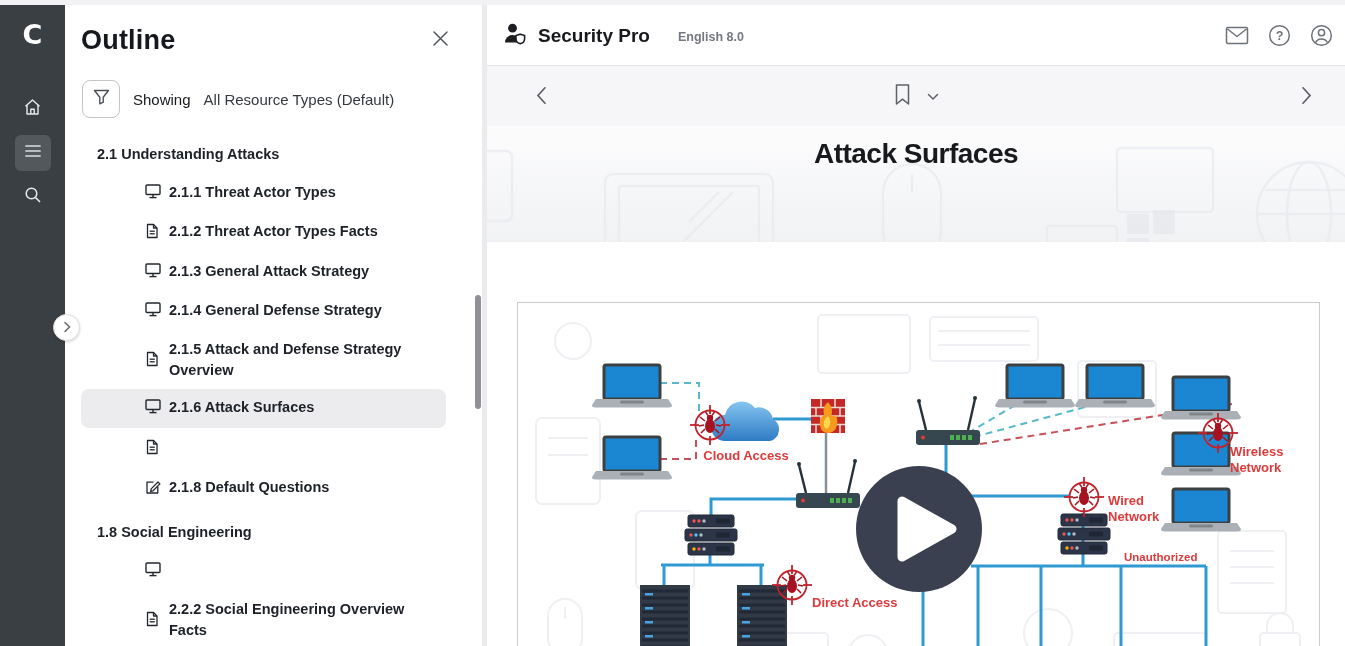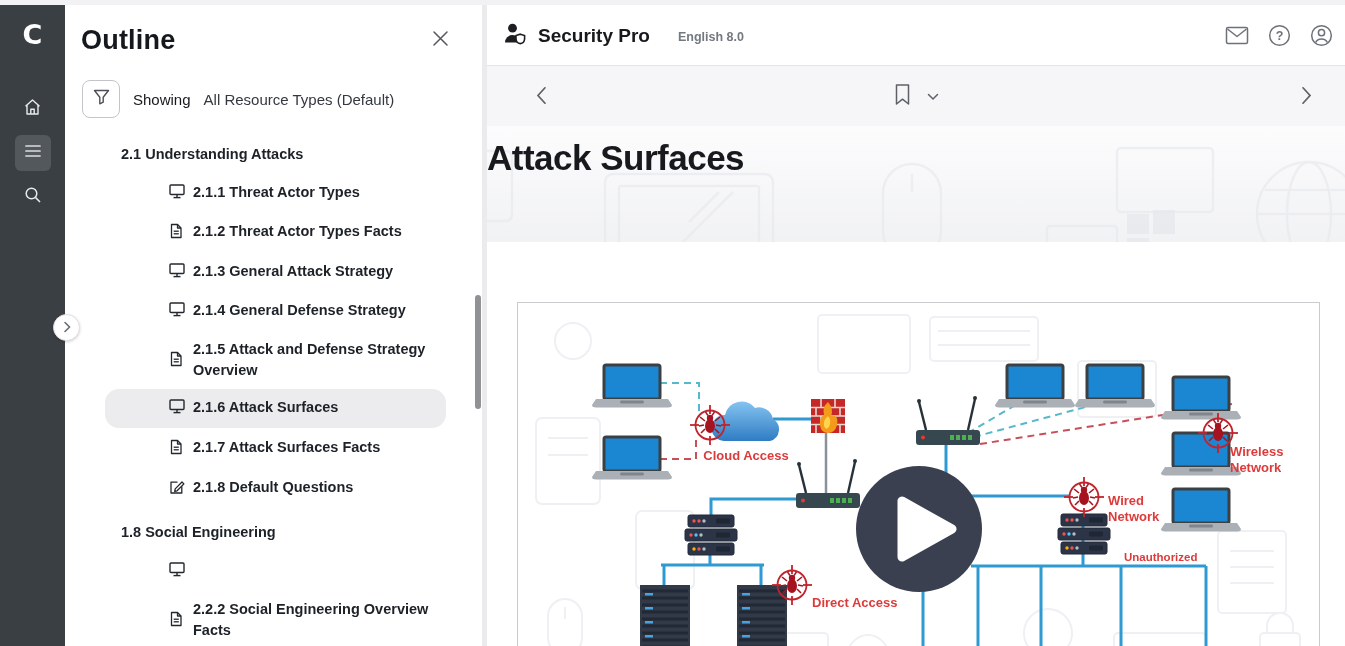--- a/index.html
+++ b/index.html
@@ -26,28 +26,28 @@
   .panel-divider { position:absolute; left:482px; top:5px; bottom:0; width:5px; background:#ebebee; z-index:20; }
   .panel-head { display:flex; justify-content:space-between; align-items:center; padding:20px 29px 0 16px; }
   .panel-title { font-size:27px; font-weight:800; color:#15181d; letter-spacing:.2px; }
   .panel-close { cursor:pointer; padding:4px; }
   .filter-row { display:flex; align-items:center; gap:13px; padding:24px 0 4px 17px; }
   .filter-btn { width:38px; height:38px; border:1px solid #c3c5c9; border-radius:8px; background:#fff;
     display:flex; align-items:center; justify-content:center; cursor:pointer; }
   .showing-label { font-size:15px; font-weight:normal; color:#17191c; }
   .showing-value { font-size:15px; color:#34383f; }
 
-  .o-list { padding:22px 36px 0 32px;margin-left:24px; }
+  .o-list { padding:22px 36px 0 32px; }
   .o-section { font-size:14.5px; font-weight:bold; color:#1d2128; line-height:21px; margin:0 0 17px 0; cursor:pointer; }
   .o-section + .o-item { }
   .o-item { display:flex; align-items:flex-start; gap:8px; margin:0 0 16px 48px;
     font-size:14.5px; font-weight:bold; color:#1d2128; line-height:21px; cursor:pointer; }
   .o-item .oi { flex:0 0 16px; margin-top:2px; }
   .o-item .olabel { width:262px; }
-  .o-item.selected { margin-left:-16px; padding:8px 10px 8px 64px; background:#ececee; border-radius:14px;
+  .o-item.selected { margin-left:-16px; padding:8px 10px 8px 64px; background:#ececee; border-radius:8px;
     margin-top:-8px; margin-bottom:9px; }
   .o-sec2 { margin-top:21px; }
   .scroll-thumb { position:absolute; right:1px; top:290px; width:6px; height:114px; border-radius:3px;
     background:#8f9195; cursor:pointer; }
 
   
   .main { position:absolute; left:487px; top:5px; right:0; bottom:0; background:#f0abfc; }
   .main-header { position:relative; height:61px; background:#fff; border-bottom:1px solid #e4e4e7; }
   .course { position:absolute; left:16px; top:0; height:61px; display:flex; align-items:center; gap:10px; }
   .course-title { font-size:19px; font-weight:bold; color:#17191c; }
@@ -56,22 +56,22 @@
   .hicon { cursor:pointer; display:flex; }
 
   .toolbar { position:relative; height:60px; background:#f6f6f8; }
   .nav-prev { position:absolute; left:49px; top:20px; cursor:pointer; }
   .nav-next { position:absolute; right:33px; top:20px; cursor:pointer; }
   .bm-group { position:absolute; left:0; right:0; top:0; height:60px; display:flex; align-items:center;
     justify-content:center; gap:16px; pointer-events:none; }
   .bm-group > * { pointer-events:auto; cursor:pointer; }
 
   .banner { position:relative; height:116px; background:linear-gradient(#fcfcfd,#f1f2f4); overflow:hidden; }
-  .banner-title { position:absolute; top:12px; left:0; width:100%; 
-    font-size:35px; font-weight:800; color:#17191c; letter-spacing:-0.5px; }
+  .banner-title { position:absolute; top:12px; left:0; width:100%; text-align:center;
+    font-size:28px; font-weight:800; color:#17191c; letter-spacing:-0.5px; }
   .banner-pattern { position:absolute; inset:0; }
 
   .content { position:relative; background:#fff; height:458px; }
   .video-card { position:absolute; left:30px; top:60px; width:803px; height:420px;
     border:1px solid #c9cbce; background:#fff; overflow:hidden; cursor:pointer; }
   svg text { font-family:"Liberation Sans", sans-serif; }
 </style>
 </head>
 <body>
 
@@ -191,21 +191,20 @@
             </svg></span>
         <span class="olabel">2.1.6 Attack Surfaces</span>
       </div>
       <div class="o-item">
         <span class="oi"><svg width="14" height="16" viewBox="0 0 14 16" fill="none" stroke="#23272e" stroke-width="1.3" stroke-linejoin="round">
               <path d="M2.5,1.5 H8.5 L12,5 V14.5 H2.5 Z"></path>
               <path d="M8.5,1.5 V5 H12"></path>
               <line x1="4.7" y1="8.2" x2="9.8" y2="8.2"></line>
               <line x1="4.7" y1="10.8" x2="9.8" y2="10.8"></line>
             </svg></span>
-        <span class="olabel">2.1.7 Attack Surfaces Facts</span>
       </div>
       <div class="o-item">
         <span class="oi"><svg width="16" height="16" viewBox="0 0 16 16" fill="none" stroke="#23272e" stroke-width="1.3" stroke-linejoin="round">
               <path d="M8.5,3.2 H2 V14 H12.8 V7.5"></path>
               <path d="M6.2,9.9 L13,3 L14.9,4.9 L8.1,11.8 L5.7,12.3 Z"></path>
             </svg></span>
         <span class="olabel">2.1.8 Default Questions</span>
       </div>
 
       <div class="o-section o-sec2">1.8 Social Engineering</div>

